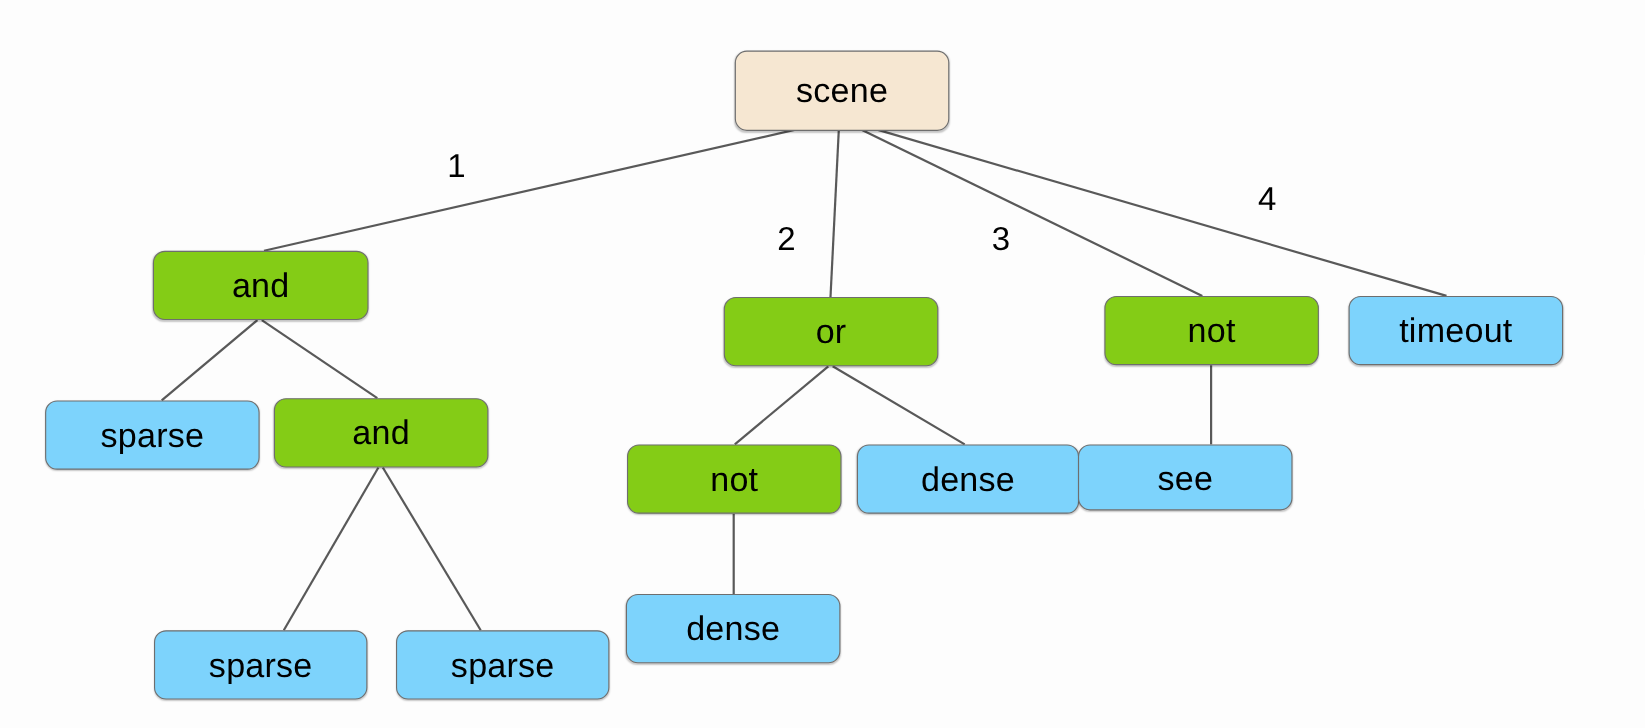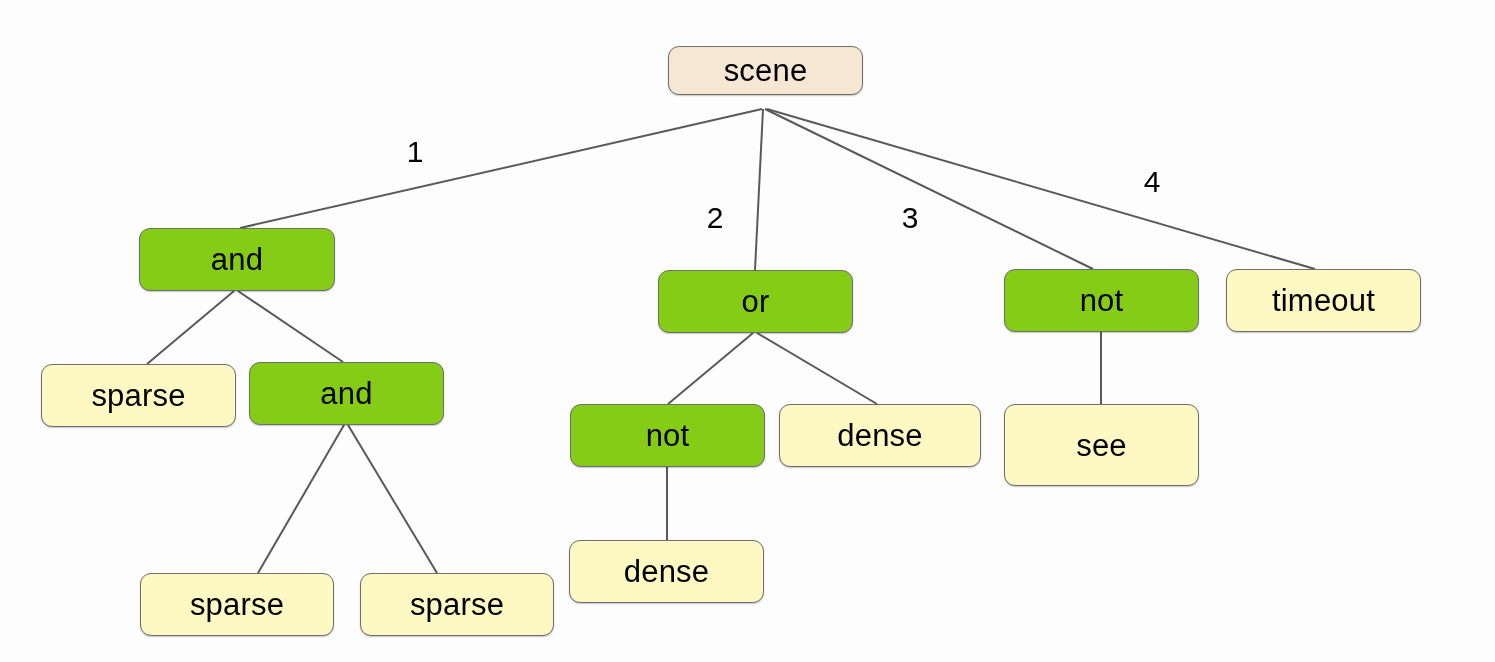--- a/index.html
+++ b/index.html
@@ -33,21 +33,21 @@
     justify-content: center;
     color: #000000;
     font-size: 31px;
     line-height: 1;
     letter-spacing: 0.2px;
     box-shadow: 0 1px 1.5px rgba(0,0,0,0.22);
     white-space: nowrap;
   }
   .node.root   { background: #f6e7d2; }
   .node.op     { background: #84cc16; }
-  .node.leaf   { background: #fef9c3; }
+  .node.leaf   { background: #7dd3fc; }
   .edge-label {
     position: absolute;
     color: #000000;
     font-size: 30px;
     line-height: 1;
     transform: translate(-50%, -50%);
     white-space: nowrap;
   }
 </style>
 </head>
@@ -62,21 +62,21 @@
       <line x1="234" y1="291" x2="147" y2="364" stroke="#595959" stroke-width="2"></line>
       <line x1="238" y1="291" x2="343" y2="362" stroke="#595959" stroke-width="2"></line>
       <line x1="344" y1="425" x2="258" y2="573" stroke="#595959" stroke-width="2"></line>
       <line x1="348" y1="425" x2="437" y2="573" stroke="#595959" stroke-width="2"></line>
       <line x1="753" y1="333" x2="668" y2="404" stroke="#595959" stroke-width="2"></line>
       <line x1="757" y1="333" x2="877" y2="404" stroke="#595959" stroke-width="2"></line>
       <line x1="667" y1="467" x2="667" y2="540" stroke="#595959" stroke-width="2"></line>
       <line x1="1101" y1="332" x2="1101" y2="404" stroke="#595959" stroke-width="2"></line>
     </svg>
   <div id="node-layer">
-      <div class="node root" style="left: 668px; top: 46px; width: 195px; height: 49px; border-radius: 11px;">
+      <div class="node root" style="left: 668px; top: 46px; width: 195px; height: 73px; border-radius: 11px;">
         <span>scene</span>
       </div>
       <div class="node op" style="left: 139px; top: 228px; width: 196px; height: 63px;">
         <span>and</span>
       </div>
       <div class="node op" style="left: 658px; top: 270px; width: 195px; height: 63px;">
         <span>or</span>
       </div>
       <div class="node op" style="left: 1004px; top: 269px; width: 195px; height: 63px;">
         <span>not</span>
@@ -89,21 +89,21 @@
       </div>
       <div class="node op" style="left: 249px; top: 362px; width: 195px; height: 63px;">
         <span>and</span>
       </div>
       <div class="node op" style="left: 570px; top: 404px; width: 195px; height: 63px;">
         <span>not</span>
       </div>
       <div class="node leaf" style="left: 779px; top: 404px; width: 202px; height: 63px;">
         <span>dense</span>
       </div>
-      <div class="node leaf" style="left: 1004px; top: 404px; width: 195px; height: 82px;">
+      <div class="node leaf" style="left: 980px; top: 404px; width: 195px; height: 60px;">
         <span>see</span>
       </div>
       <div class="node leaf" style="left: 569px; top: 540px; width: 195px; height: 63px;">
         <span>dense</span>
       </div>
       <div class="node leaf" style="left: 140px; top: 573px; width: 194px; height: 63px;">
         <span>sparse</span>
       </div>
       <div class="node leaf" style="left: 360px; top: 573px; width: 194px; height: 63px;">
         <span>sparse</span>

